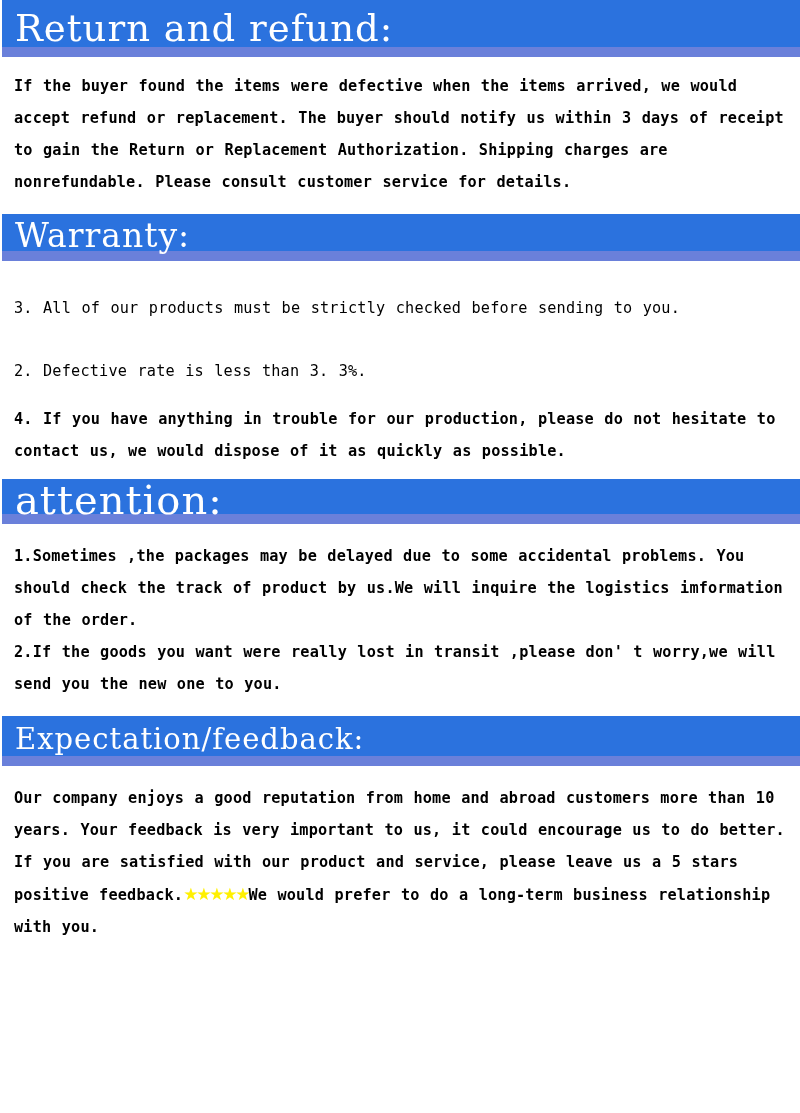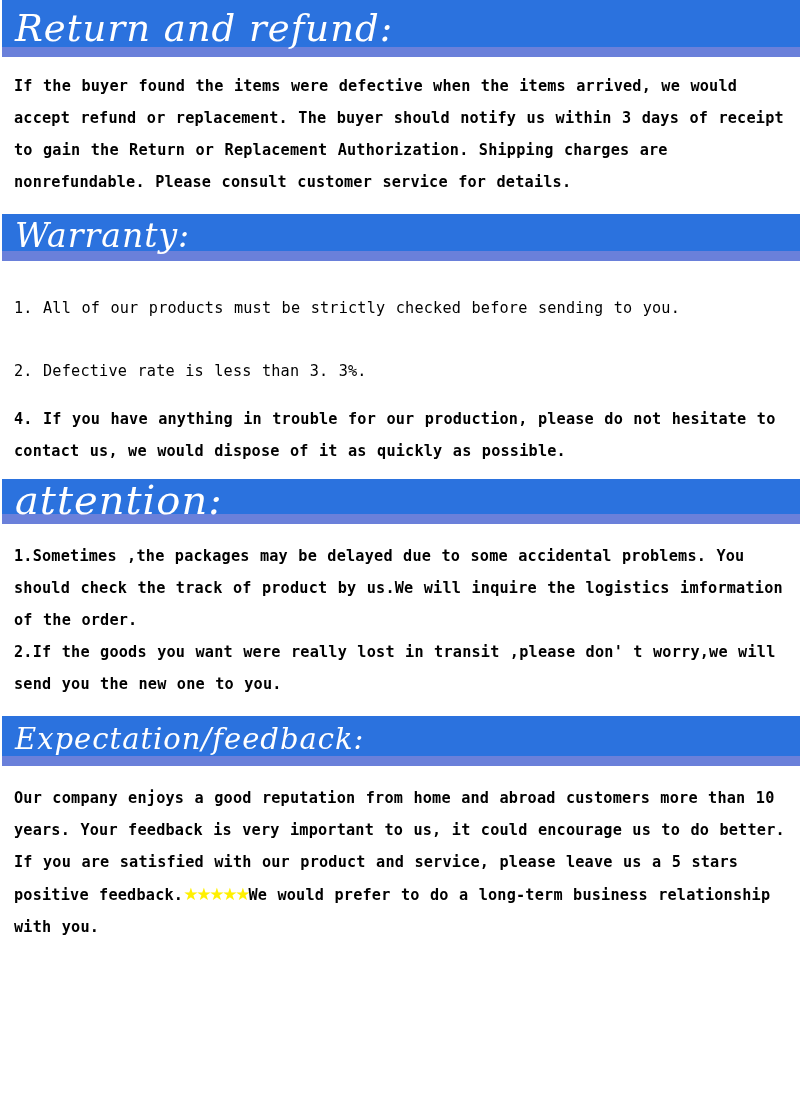--- a/index.html
+++ b/index.html
@@ -24,21 +24,20 @@
   
   .banner {
     position: relative;
     margin-left: 2px;
     width: 798px;
     box-sizing: border-box;
     background: #2b72de;
     display: flex;
     align-items: flex-end;
     overflow: hidden;
-    font-style: italic;
   }
   .banner::after {
     content: "";
     position: absolute;
     left: 0;
     right: 0;
     bottom: 0;
     height: 10px;
     background: #6a80da;
   }
@@ -96,21 +95,21 @@
   <div class="banner banner-1">
     <div class="banner-title">Return and refund:</div>
   </div>
   <div class="spacer-a"></div>
   <div class="body-block p-tight">If the buyer found the items were defective when the items arrived, we would accept refund or replacement. The buyer should notify us within 3 days of receipt to gain the Return or Replacement Authorization. Shipping charges are nonrefundable. Please consult customer service for details.</div>
 
   <div class="banner banner-2">
     <div class="banner-title">Warranty:</div>
   </div>
   <div class="spacer-b"></div>
-  <div class="body-block p-loose">1. All of our products must be strictly checked before sending to you.</div>
+  <div class="body-block p-loose">3. All of our products must be strictly checked before sending to you.</div>
   <div class="body-block p-loose">2. Defective rate is less than 3. 3%.</div>
   <div class="body-block p-tight">4. If you have anything in trouble for our production, please do not hesitate to contact us, we would dispose of it as quickly as possible.</div>
 
   <div class="spacer-c"></div>
   <div class="banner banner-3">
     <div class="banner-title">attention:</div>
   </div>
   <div class="spacer-b"></div>
   <div class="body-block p-tight">1.Sometimes ,the packages may be delayed due to some accidental problems. You should check the track of product by us.We will inquire the logistics imformation of the order.</div>
   <div class="body-block p-tight">2.If the goods you want were really lost in transit ,please don' t worry,we will send you the new one to you.</div>

